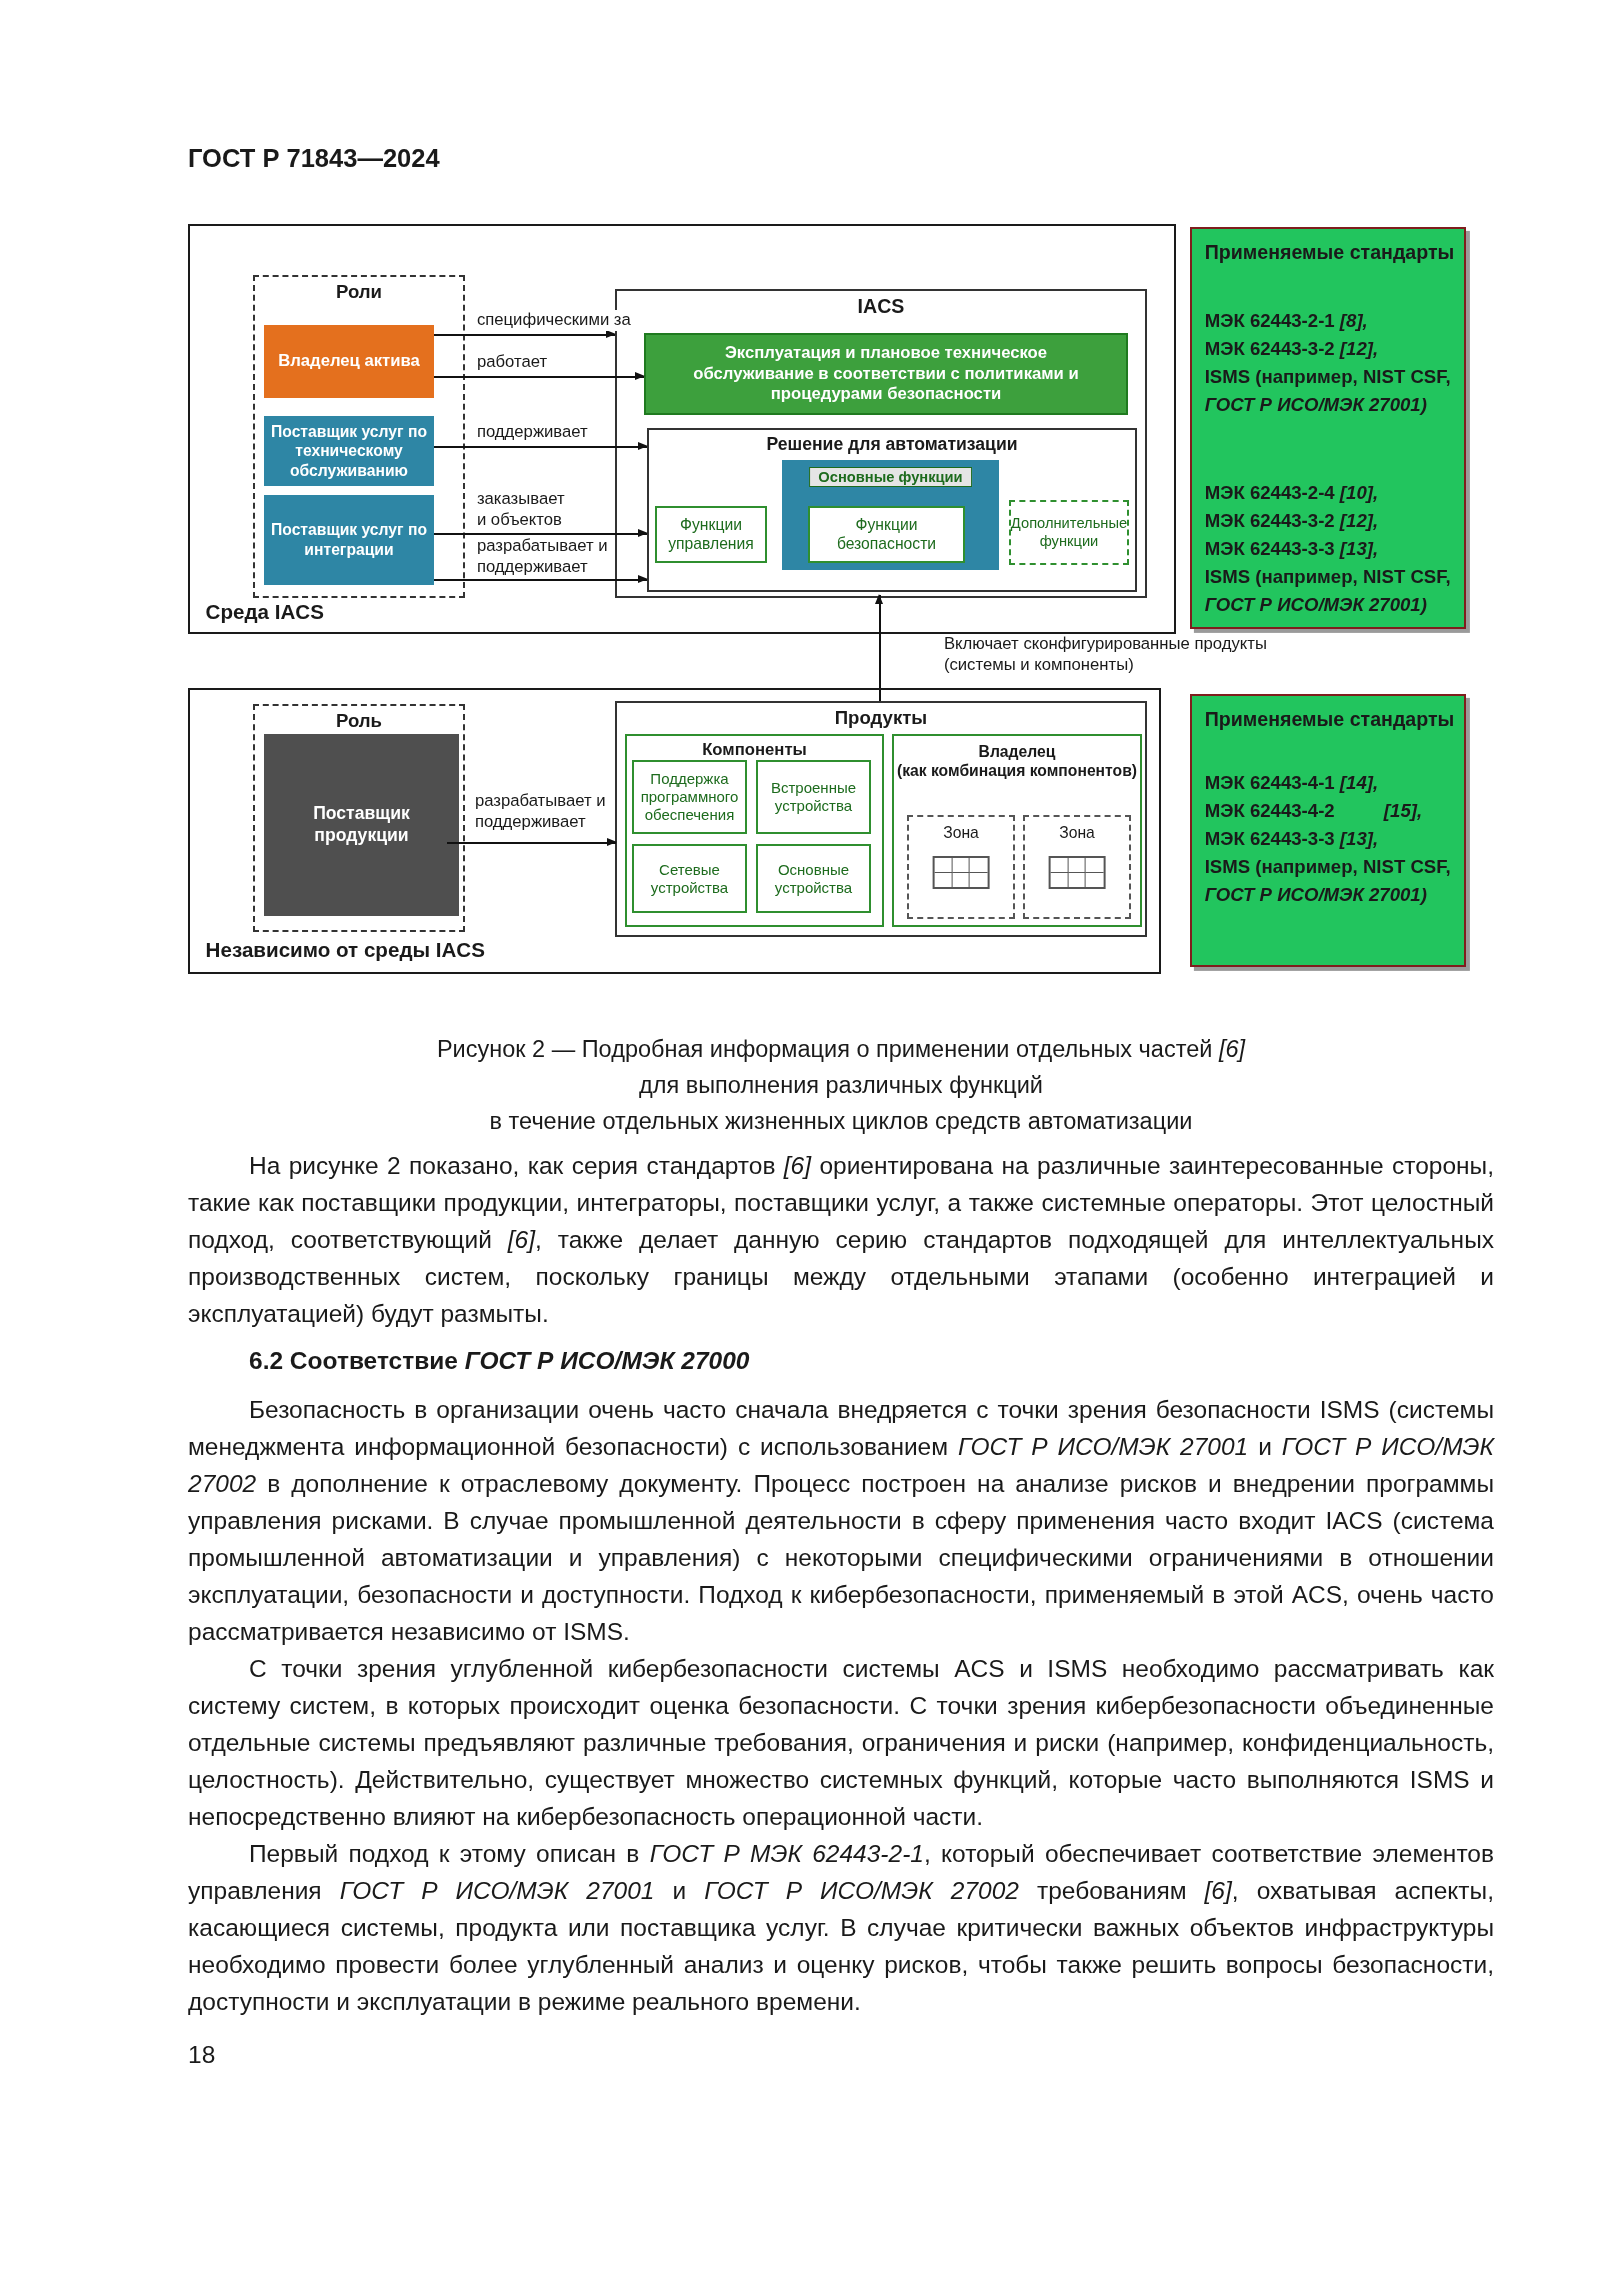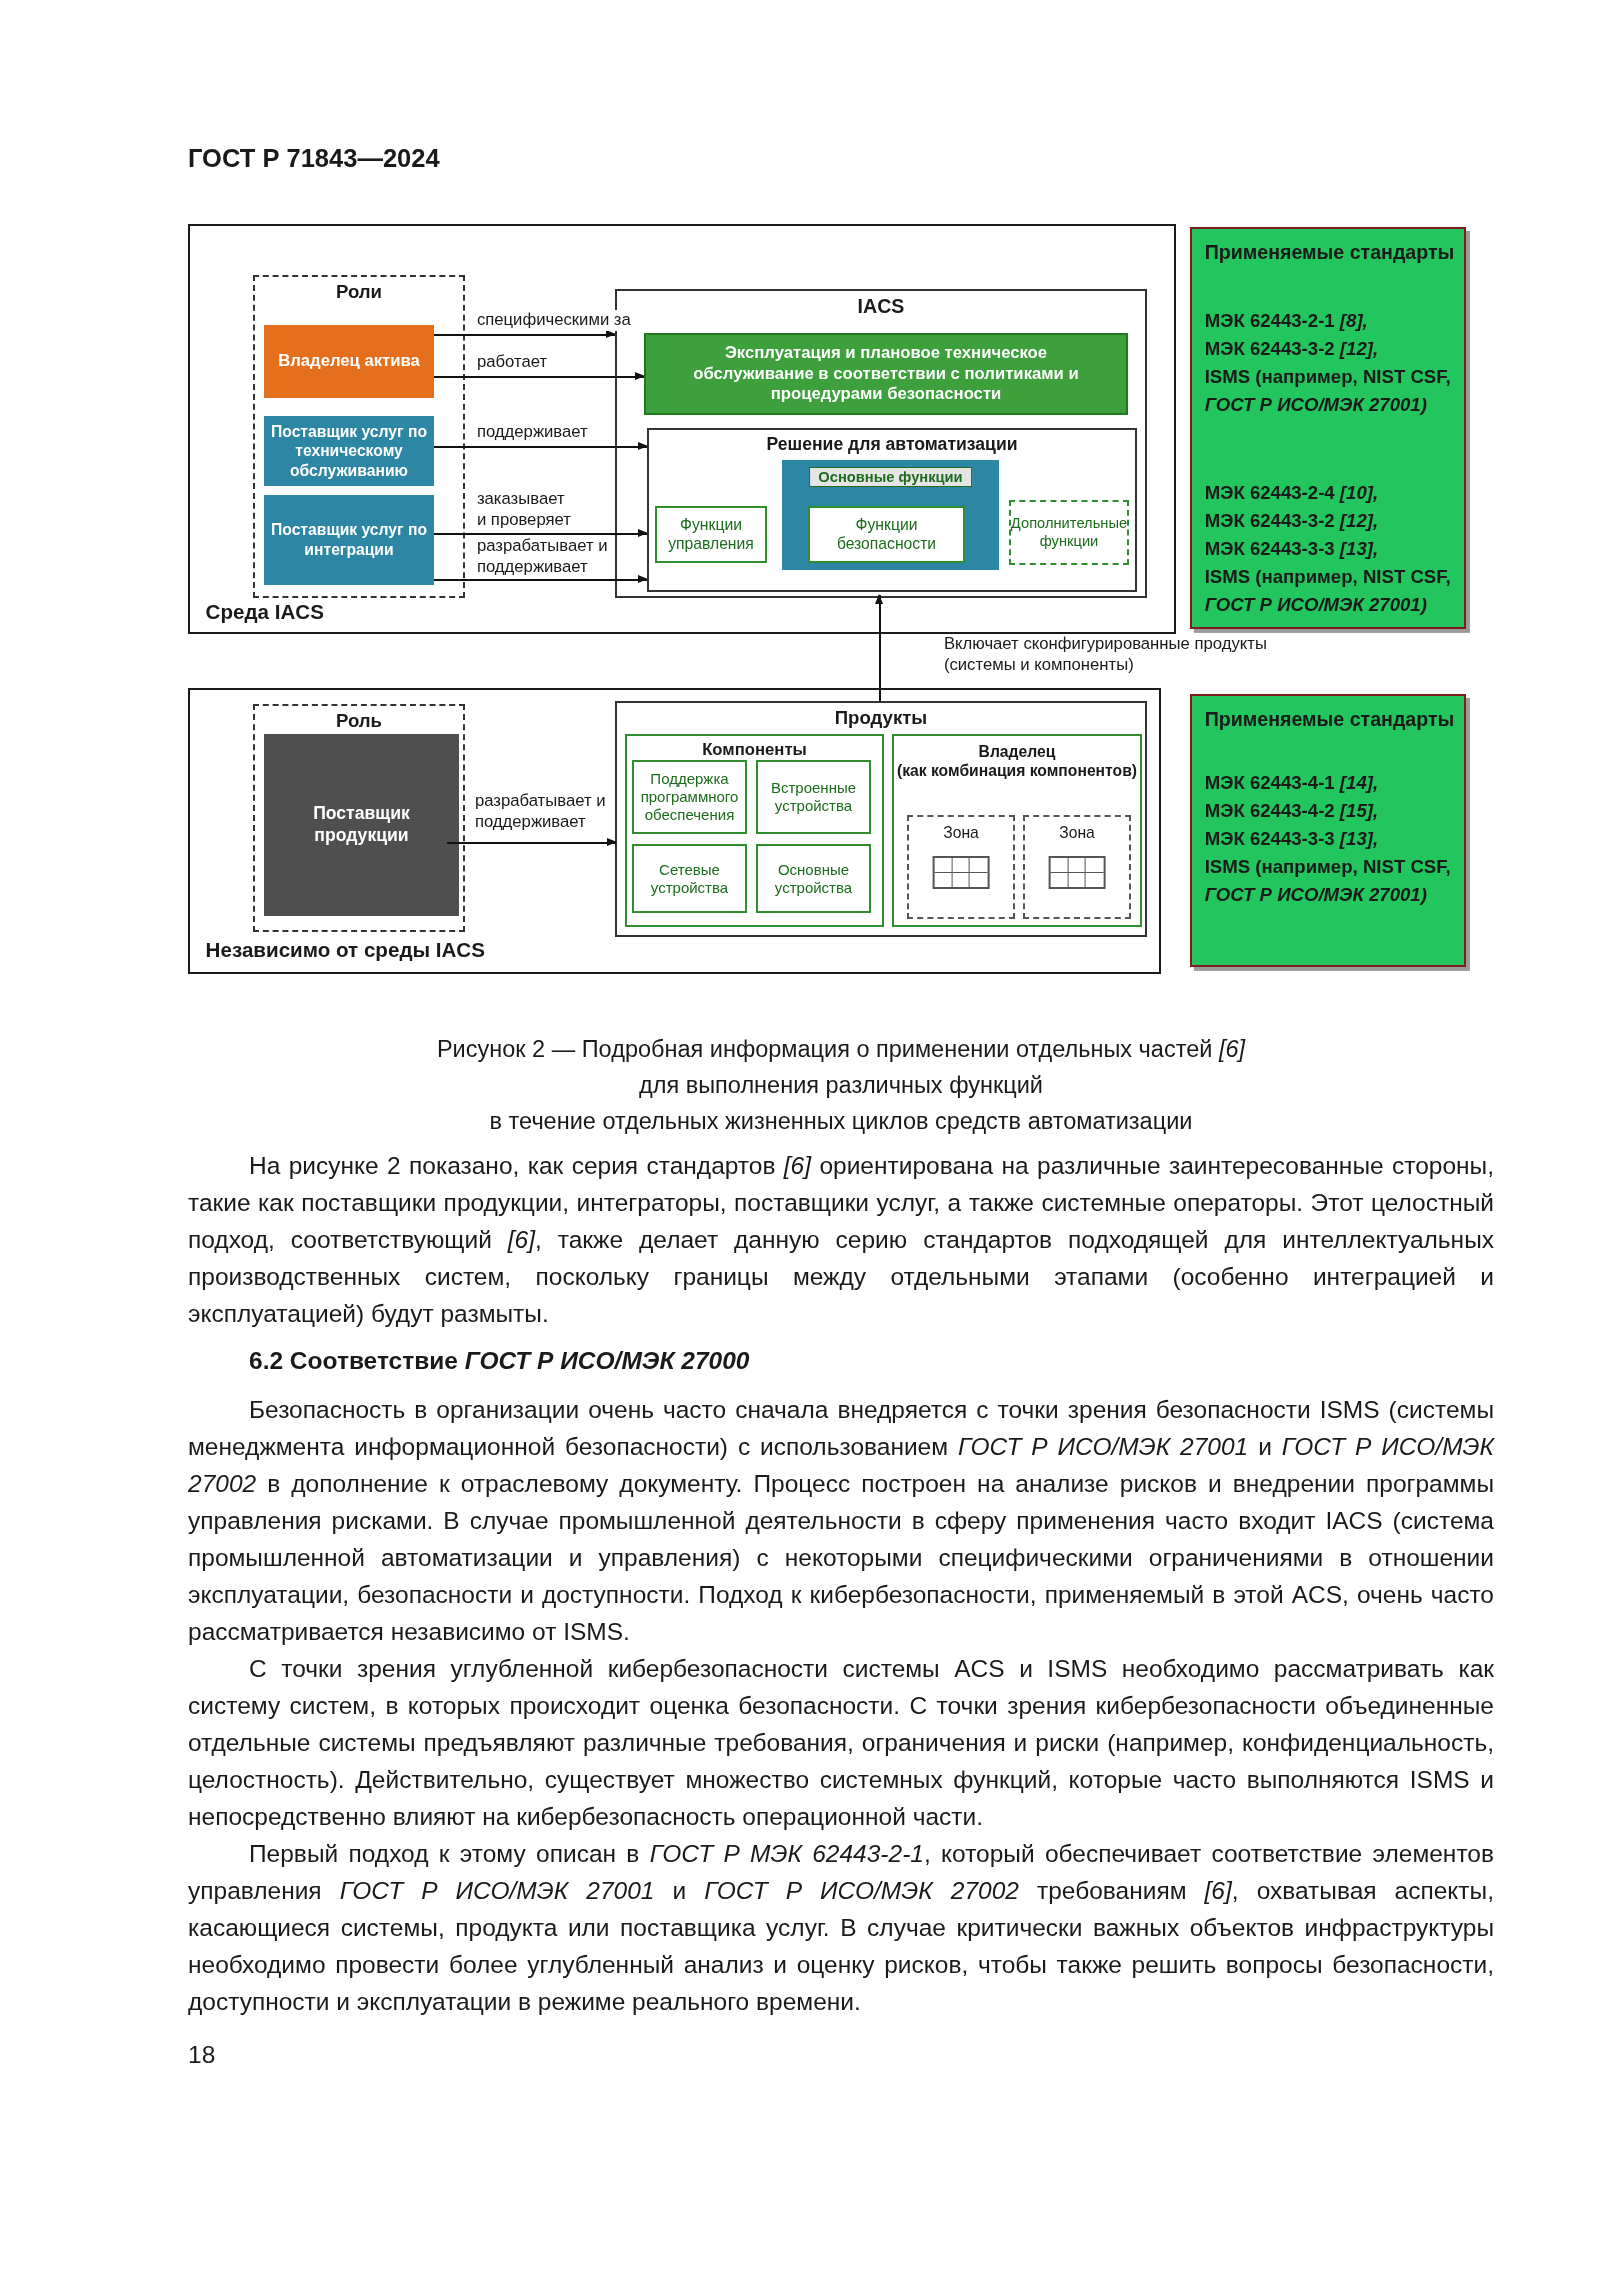--- a/index.html
+++ b/index.html
@@ -107,21 +107,21 @@
     <div class="albl" style="left:286px;top:86px;">специфическими за</div>
 
     <div class="aline" style="left:246px;top:152px;width:210px;"></div>
     <div class="albl" style="left:286px;top:128px;">работает</div>
 
     <div class="aline" style="left:246px;top:222px;width:213px;"></div>
     <div class="albl" style="left:286px;top:198px;">поддерживает</div>
 
     <div class="aline" style="left:246px;top:309px;width:213px;"></div>
     <div class="albl" style="left:286px;top:265px;">заказывает
-и проверяет</div>
+и объектов</div>
 
     <div class="aline" style="left:246px;top:355px;width:213px;"></div>
     <div class="albl" style="left:286px;top:312px;">разрабатывает и
 поддерживает</div>
 
     <div class="envlbl" style="left:17.6px;top:376px;">Среда IACS</div>
 
     <div class="stdpanel" style="left:1002px;top:2.9px;width:272px;height:398px;">
       <div class="stdtitle">Применяемые стандарты</div>
       <div class="stdblock" style="top:78px;"><span>МЭК 62443-2-1 </span><span style="font-style: italic;">[8],</span><br><span>МЭК 62443-3-2 </span><span style="font-style: italic;">[12],</span><br><span>ISMS (например, NIST CSF,</span><br><span style="font-style: italic;">ГОСТ Р ИСО/МЭК 27001)</span></div>
@@ -179,21 +179,21 @@
     </div>
 
     <div class="aline" style="left:259px;top:618px;width:169px;"></div>
     <div class="albl" style="left:284px;top:567px;">разрабатывает и
 поддерживает</div>
 
     <div class="envlbl" style="left:17.6px;top:714px;">Независимо от среды IACS</div>
 
     <div class="stdpanel" style="left:1002px;top:470px;width:272px;height:269px;">
       <div class="stdtitle">Применяемые стандарты</div>
-      <div class="stdblock" style="top:73px;"><span>МЭК 62443-4-1 </span><span style="font-style: italic;">[14],</span><br><span>МЭК 62443-4-2 </span><span style="font-style: italic;">[15],</span><br><span>МЭК 62443-3-3 </span><span style="font-style: italic;">[13],</span><br><span>ISMS (например, NIST CSF,</span><br><span style="font-style: italic;">ГОСТ Р ИСО/МЭК 27001)</span></div>
+      <div class="stdblock" style="top:73px;"><span>МЭК 62443-4-1 </span><span style="font-style: italic;">[14],</span><br><span>МЭК 62443-4-2 </span><span style="font-style: italic; margin-left: 44px;">[15],</span><br><span>МЭК 62443-3-3 </span><span style="font-style: italic;">[13],</span><br><span>ISMS (например, NIST CSF,</span><br><span style="font-style: italic;">ГОСТ Р ИСО/МЭК 27001)</span></div>
     </div>
   </div>
 
   <div class="caption"><span>Рисунок 2 — Подробная информация о применении отдельных частей </span><span style="font-style: italic;">[6]</span><br><span>для выполнения различных функций</span><br><span>в течение отдельных жизненных циклов средств автоматизации</span></div>
 
   <div class="bodytext">
     <p><span>На рисунке 2 показано, как серия стандартов </span><span style="font-style: italic;">[6]</span><span> ориентирована на различные заинтересованные стороны, такие как поставщики продукции, интеграторы, поставщики услуг, а также системные операторы. Этот целостный подход, соответствующий </span><span style="font-style: italic;">[6]</span><span>, также делает данную серию стандартов подходящей для интеллектуальных производственных систем, поскольку границы между отдельными этапами (особенно интеграцией и эксплуатацией) будут размыты.</span></p>
     <p class="h62"><span>6.2 Соответствие </span><span style="font-style: italic;">ГОСТ Р ИСО/МЭК 27000</span></p>
     <p><span>Безопасность в организации очень часто сначала внедряется с точки зрения безопасности ISMS (системы менеджмента информационной безопасности) с использованием </span><span style="font-style: italic;">ГОСТ Р ИСО/МЭК 27001</span><span> и </span><span style="font-style: italic;">ГОСТ Р ИСО/МЭК 27002</span><span> в дополнение к отраслевому документу. Процесс построен на анализе рисков и внедрении программы управления рисками. В случае промышленной деятельности в сферу применения часто входит IACS (система промышленной автоматизации и управления) с некоторыми специфическими ограничениями в отношении эксплуатации, безопасности и доступности. Подход к кибербезопасности, применяемый в этой ACS, очень часто рассматривается независимо от ISMS.</span></p>
     <p><span>С точки зрения углубленной кибербезопасности системы ACS и ISMS необходимо рассматривать как систему систем, в которых происходит оценка безопасности. С точки зрения кибербезопасности объединенные отдельные системы предъявляют различные требования, ограничения и риски (например, конфиденциальность, целостность). Действительно, существует множество системных функций, которые часто выполняются ISMS и непосредственно влияют на кибербезопасность операционной части.</span></p>

